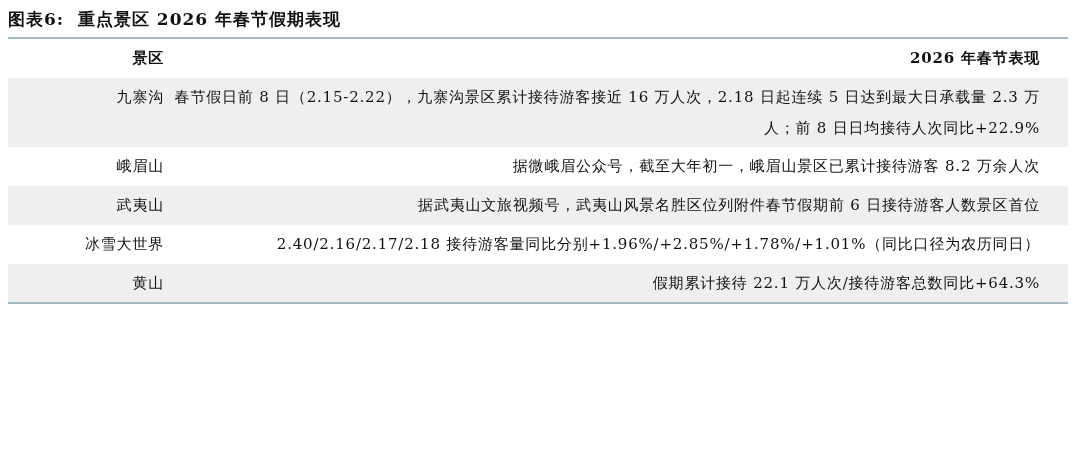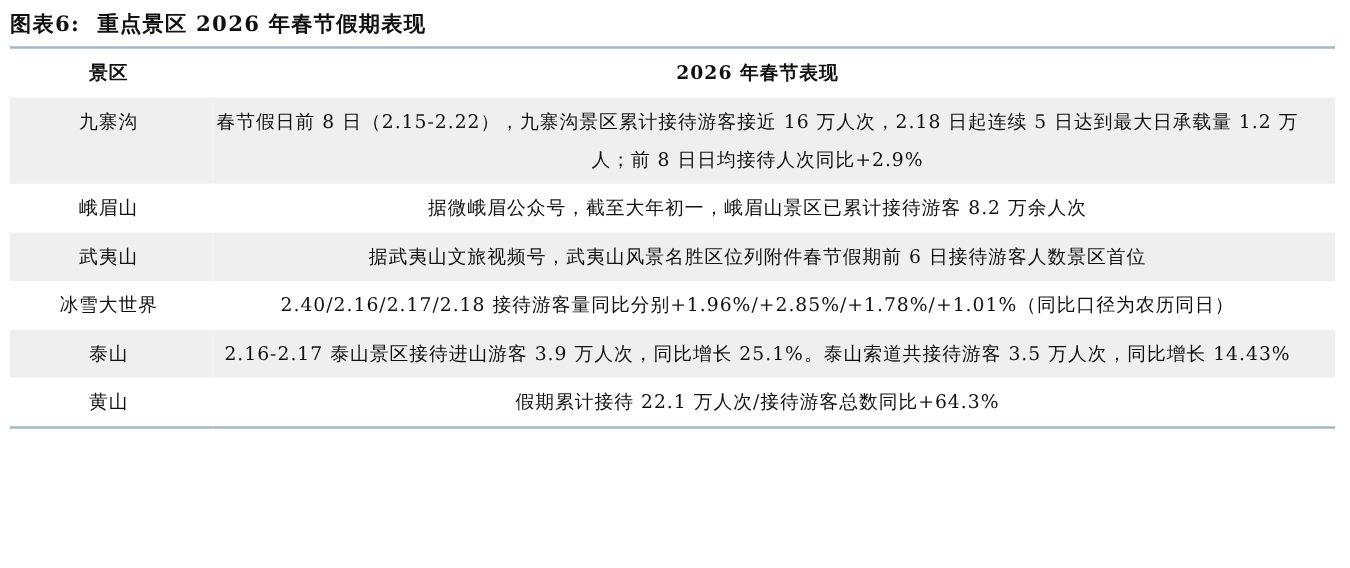--- a/index.html
+++ b/index.html
@@ -31,21 +31,21 @@
     white-space:pre;
   }
   table{
     width:100%;
     border-collapse:collapse;
     table-layout:fixed;
     border-bottom:2px solid var(--rule);
   }
   th,td{
     font-size:15px;
-    text-align:center;
+    text-align:right;
     vertical-align:top;
     padding:4px 6px 4px 2px;
     line-height:2.05;
     letter-spacing:0.8px;
   }
   th{font-weight:bold;}
   col.c1{width:162px;}
   tbody tr:nth-child(odd){background:var(--stripe);}
   td.c2,th.h2{padding-right:28px;margin-top:44px;}
 </style>
@@ -62,38 +62,34 @@
       </colgroup>
     <thead>
       <tr>
         <th class="h1">景区</th>
         <th class="h2">2026 年春节表现</th>
       </tr>
     </thead>
     <tbody>
         <tr>
           <td class="c1">九寨沟</td>
-          <td class="c2">春节假日前 8 日（2.15-2.22），九寨沟景区累计接待游客接近 16 万人次，2.18 日起连续 5 日达到最大日承载量 1.2 万人；前 8 日日均接待人次同比+2.9%</td>
+          <td class="c2">春节假日前 8 日（2.15-2.22），九寨沟景区累计接待游客接近 16 万人次，2.18 日起连续 5 日达到最大日承载量 2.3 万人；前 8 日日均接待人次同比+22.9%</td>
         </tr>
         <tr>
           <td class="c1">峨眉山</td>
           <td class="c2">据微峨眉公众号，截至大年初一，峨眉山景区已累计接待游客 8.2 万余人次</td>
         </tr>
         <tr>
           <td class="c1">武夷山</td>
           <td class="c2">据武夷山文旅视频号，武夷山风景名胜区位列附件春节假期前 6 日接待游客人数景区首位</td>
         </tr>
         <tr>
           <td class="c1">冰雪大世界</td>
           <td class="c2">2.40/2.16/2.17/2.18 接待游客量同比分别+1.96%/+2.85%/+1.78%/+1.01%（同比口径为农历同日）</td>
         </tr>
         <tr>
-          <td class="c1">泰山</td>
-          <td class="c2">2.16-2.17 泰山景区接待进山游客 3.9 万人次，同比增长 25.1%。泰山索道共接待游客 3.5 万人次，同比增长 14.43%</td>
-        </tr>
-        <tr>
           <td class="c1">黄山</td>
           <td class="c2">假期累计接待 22.1 万人次/接待游客总数同比+64.3%</td>
         </tr>
       </tbody>
   </table>
 
 </div>
 
 </body></html>

